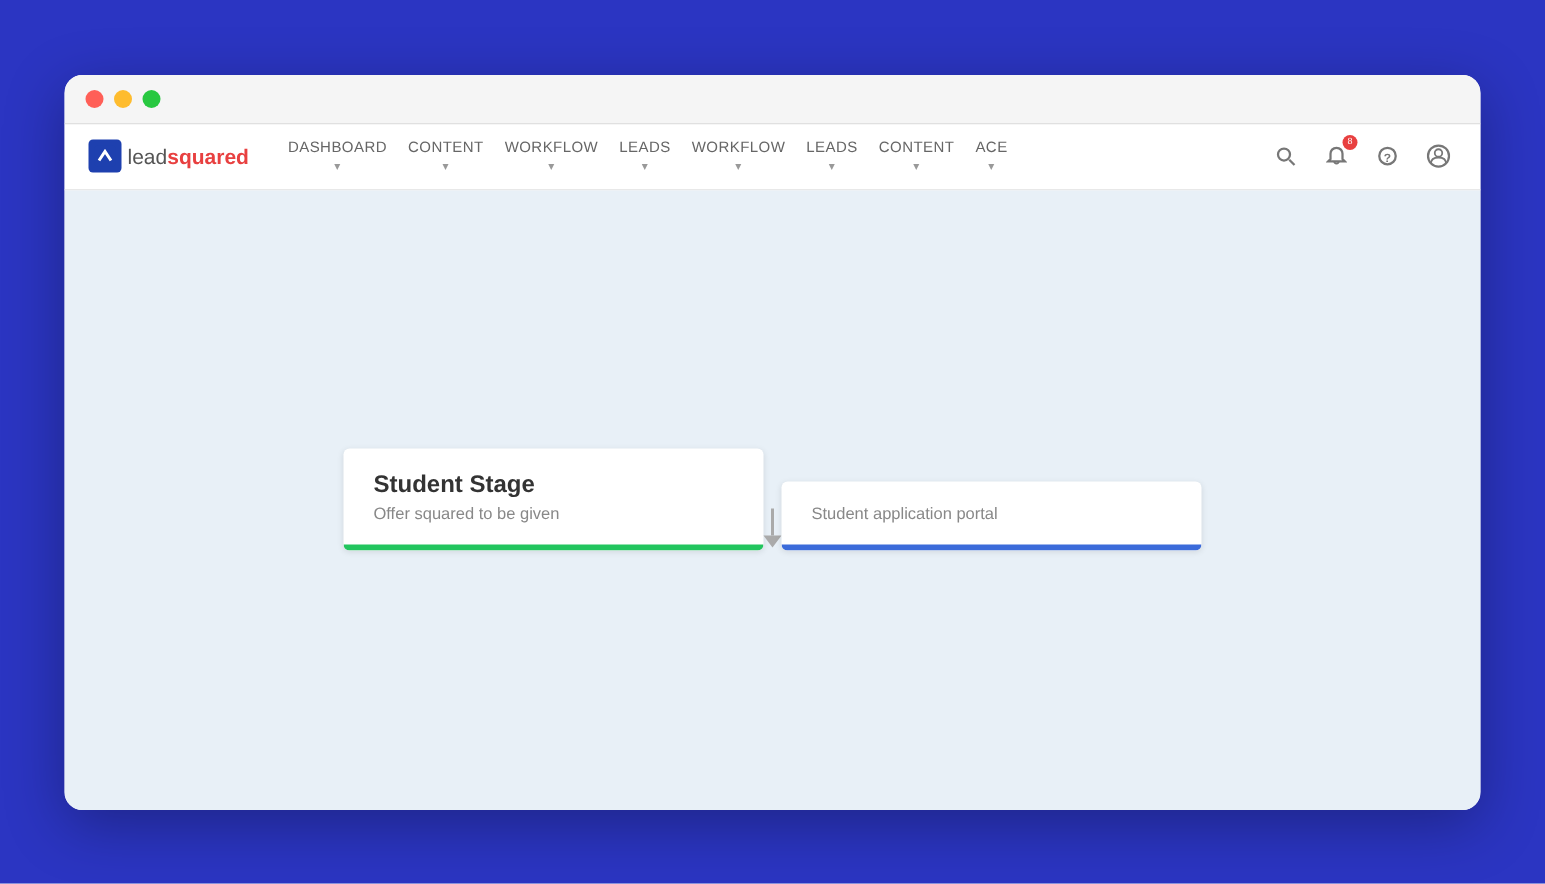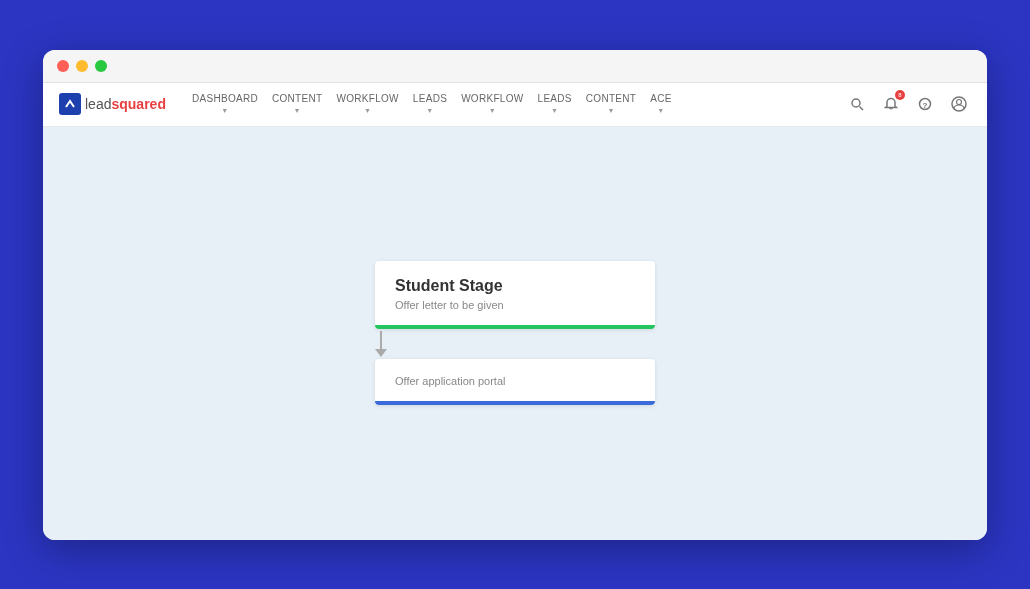--- a/index.html
+++ b/index.html
@@ -147,22 +147,22 @@
       background: #e8f0f7;
       display: flex;
       align-items: center;
       justify-content: center;
       flex-direction: column;
       gap: 8px;
     }
 
     .flow-container {
       display: flex;
-      flex-direction: column;
-      align-items: flex-start;
+      flex-direction: row;
+      align-items: flex-end;
       gap: 0;
     }
 
     .flow-card {
       background: #fff;
       border-radius: 4px;
       padding: 16px 20px 0 20px;
       width: 280px;
       box-shadow: 0 1px 4px rgba(0,0,0,0.1);
       overflow: hidden;
@@ -298,29 +298,29 @@
         </svg>
       </div>
     </div>
   </div>
 
   <div class="main-content">
     <div class="flow-container">
 
       <div class="flow-card">
         <div class="flow-card-title">Student Stage</div>
-        <div class="flow-card-subtitle">Offer letter to be given</div>
+        <div class="flow-card-subtitle">Offer squared to be given</div>
         <div class="flow-card-bar bar-green"></div>
       </div>
 
       <div class="flow-arrow">
         <div class="arrow-line"></div>
         <div class="arrow-head"></div>
       </div>
 
       <div class="flow-card">
-        <div class="flow-card-subtitle">Offer application portal</div>
+        <div class="flow-card-subtitle">Student application portal</div>
         <div class="flow-card-bar bar-blue"></div>
       </div>
 
     </div>
   </div>
 </div>
 
 </body></html>

